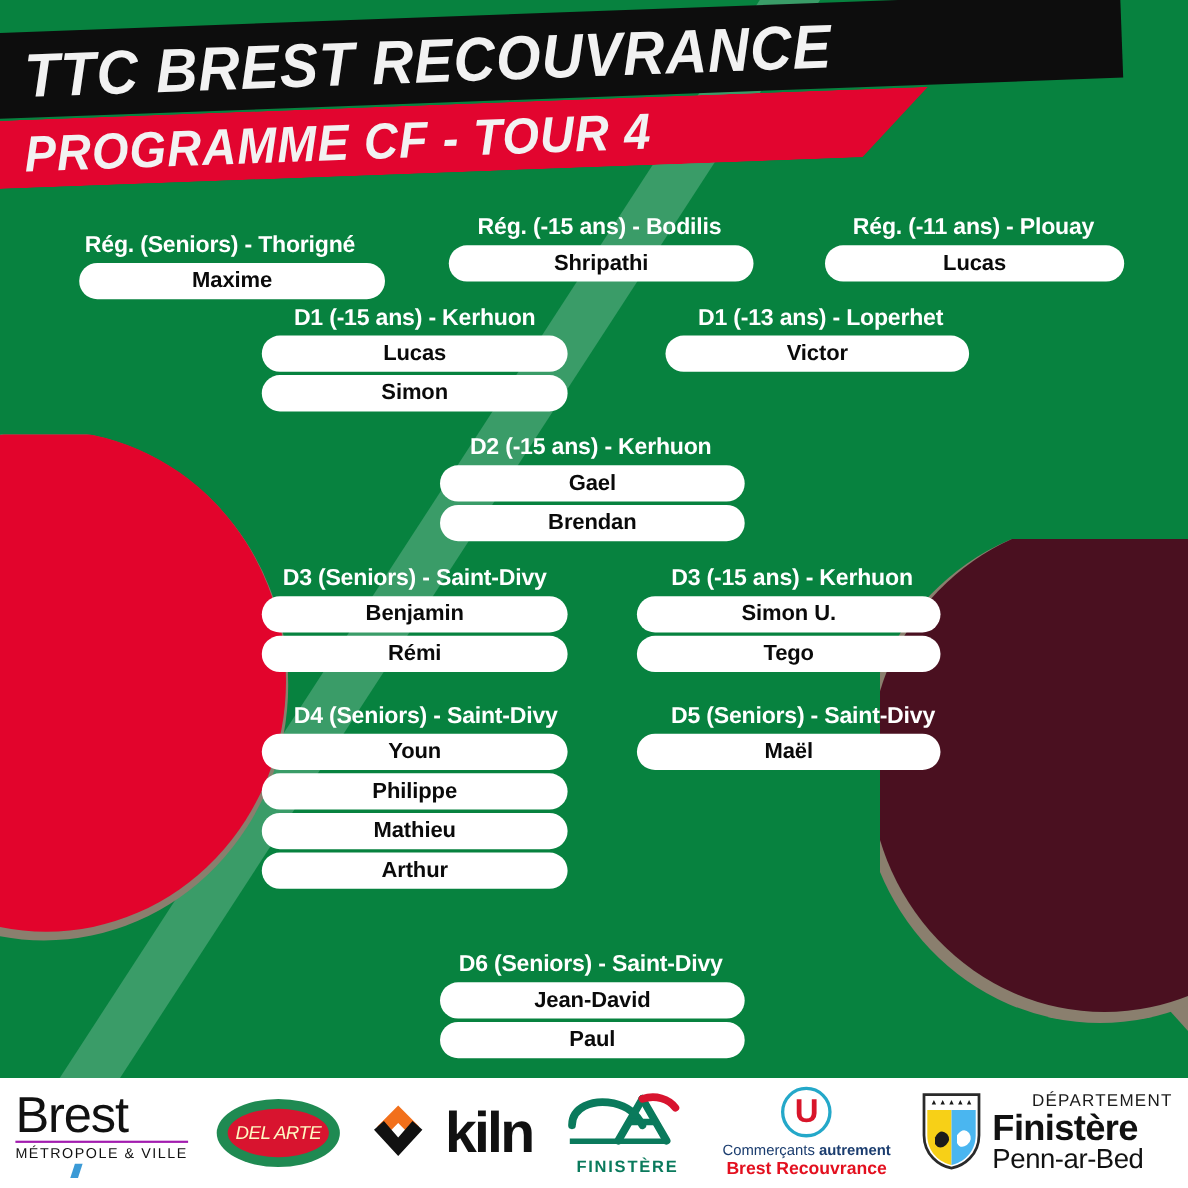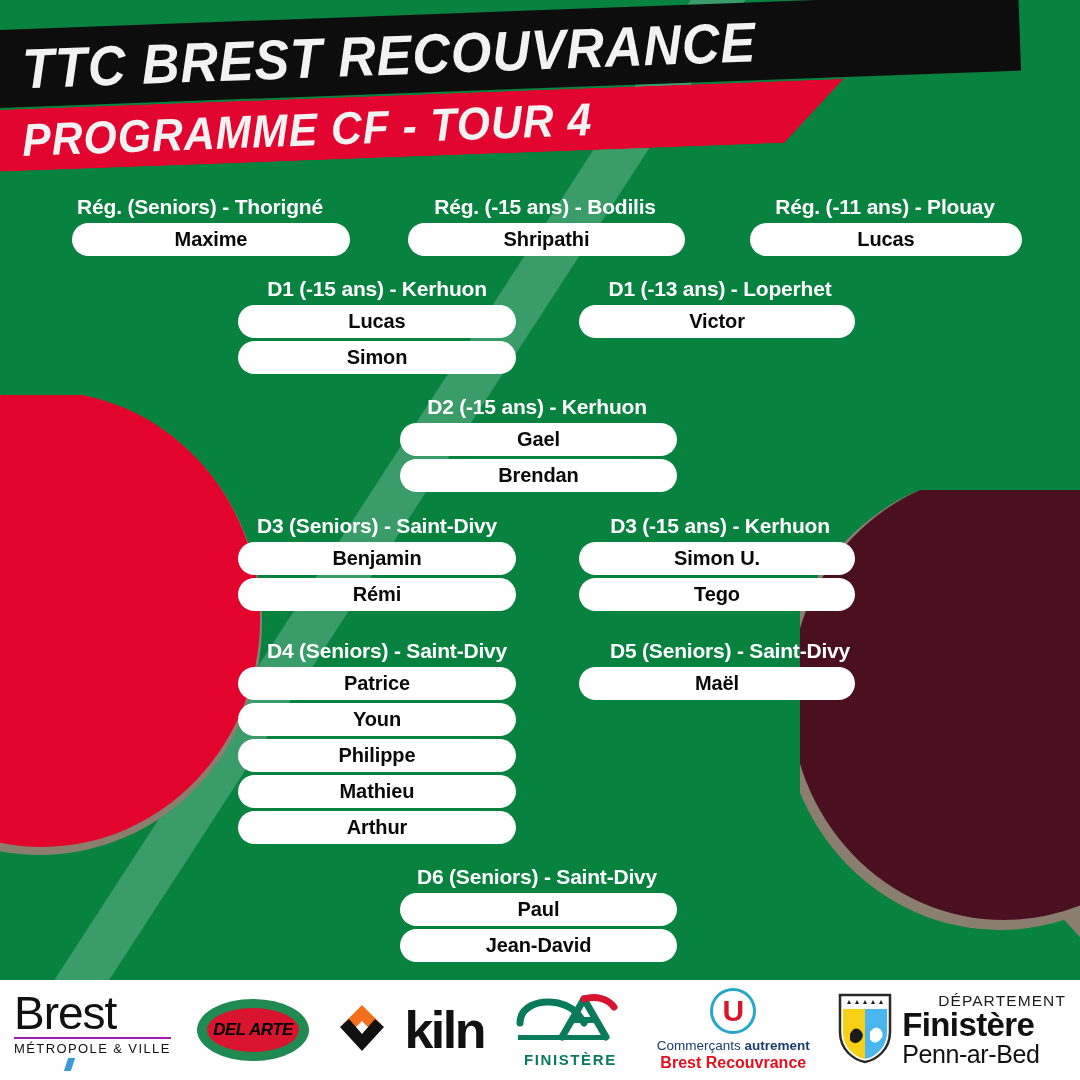--- a/index.html
+++ b/index.html
@@ -71,21 +71,21 @@
   .brest-sub{font-size:13px;letter-spacing:1.4px;color:#111;
     border-top:2px solid #a21caf;padding-top:3px;margin-top:1px;}
   .brest-slash2{width:7px;height:13px;background:#3b9ad6;transform:skewX(-18deg);
     margin-top:3px;margin-left:52px;}
 
   
   .delarte{width:112px;height:62px;border-radius:50%;background:#1f8a52;
     display:flex;align-items:center;justify-content:center;}
   .delarte-in{width:92px;height:44px;border-radius:50%;background:#d8142f;
     display:flex;align-items:center;justify-content:center;
-    color:#000000;font-weight:700;font-style:italic;font-size:17px;letter-spacing:-.5px;}
+    color:#fef9c3;font-weight:400;font-style:italic;font-size:17px;letter-spacing:-.5px;}
 
   
   .kiln{align-items:center;gap:15px;}
   .kiln-mark{position:relative;width:54px;height:54px;}
   .kiln-word{font-size:52px;font-weight:700;color:#111;letter-spacing:-2.5px;}
 
   
   .ca{flex-direction:column;align-items:center;line-height:1;}
   .ca-sub{font-size:15px;font-weight:700;color:#0a7a5c;letter-spacing:1.6px;margin-top:2px;}
 
@@ -136,42 +136,42 @@
     </svg>
   </div>
 
   <div class="banner banner-black">
     <span class="btxt">TTC BREST RECOUVRANCE</span>
   </div>
   <div class="banner banner-red">
     <span class="btxt">PROGRAMME CF - TOUR 4</span>
   </div>
 
-  <div class="group" style="left:50px;top:196px;width:300px;">
+  <div class="group" style="left:50px;top:212px;width:300px;">
     <div class="group-title">Rég. (Seniors) - Thorigné</div>
     <div class="pill" style="margin-left:22px;width:278px;">Maxime</div>
   </div>
 
   <div class="group" style="left:390px;top:196px;width:310px;">
     <div class="group-title">Rég. (-15 ans) - Bodilis</div>
     <div class="pill" style="margin-left:18px;width:277px;">Shripathi</div>
   </div>
 
   <div class="group" style="left:730px;top:196px;width:310px;">
     <div class="group-title">Rég. (-11 ans) - Plouay</div>
     <div class="pill" style="margin-left:20px;width:272px;">Lucas</div>
   </div>
 
   <div class="group" style="left:222px;top:278px;width:310px;">
     <div class="group-title">D1 (-15 ans) - Kerhuon</div>
     <div class="pill" style="margin-left:16px;width:278px;">Lucas</div>
     <div class="pill" style="margin-left:16px;width:278px;">Simon</div>
   </div>
 
-  <div class="group" style="left:565px;top:278px;width:310px;">
+  <div class="group" style="left:591px;top:278px;width:310px;">
     <div class="group-title">D1 (-13 ans) - Loperhet</div>
     <div class="pill" style="margin-left:14px;width:276px;">Victor</div>
   </div>
 
   <div class="group" style="left:382px;top:396px;width:310px;">
     <div class="group-title">D2 (-15 ans) - Kerhuon</div>
     <div class="pill" style="margin-left:18px;width:277px;">Gael</div>
     <div class="pill" style="margin-left:18px;width:277px;">Brendan</div>
   </div>
 
@@ -182,36 +182,35 @@
   </div>
 
   <div class="group" style="left:565px;top:515px;width:310px;">
     <div class="group-title">D3 (-15 ans) - Kerhuon</div>
     <div class="pill" style="margin-left:14px;width:276px;">Simon U.</div>
     <div class="pill" style="margin-left:14px;width:276px;">Tego</div>
   </div>
 
   <div class="group" style="left:222px;top:640px;width:330px;">
     <div class="group-title">D4 (Seniors) - Saint-Divy</div>
-    <div class="pill" style="margin-left:16px;width:278px;">Patrice</div>
     <div class="pill" style="margin-left:16px;width:278px;">Youn</div>
     <div class="pill" style="margin-left:16px;width:278px;">Philippe</div>
     <div class="pill" style="margin-left:16px;width:278px;">Mathieu</div>
     <div class="pill" style="margin-left:16px;width:278px;">Arthur</div>
   </div>
 
   <div class="group" style="left:565px;top:640px;width:330px;">
     <div class="group-title">D5 (Seniors) - Saint-Divy</div>
     <div class="pill" style="margin-left:14px;width:276px;">Maël</div>
   </div>
 
   <div class="group" style="left:382px;top:866px;width:310px;">
     <div class="group-title">D6 (Seniors) - Saint-Divy</div>
+    <div class="pill" style="margin-left:18px;width:277px;">Jean-David</div>
     <div class="pill" style="margin-left:18px;width:277px;">Paul</div>
-    <div class="pill" style="margin-left:18px;width:277px;">Jean-David</div>
   </div>
 
   <div id="sponsorbar">
 
     <div class="logo brest">
       <div class="brest-word">Brest</div>
       <div class="brest-sub">MÉTROPOLE &amp; VILLE</div>
       <div class="brest-slash2"></div>
     </div>
 

